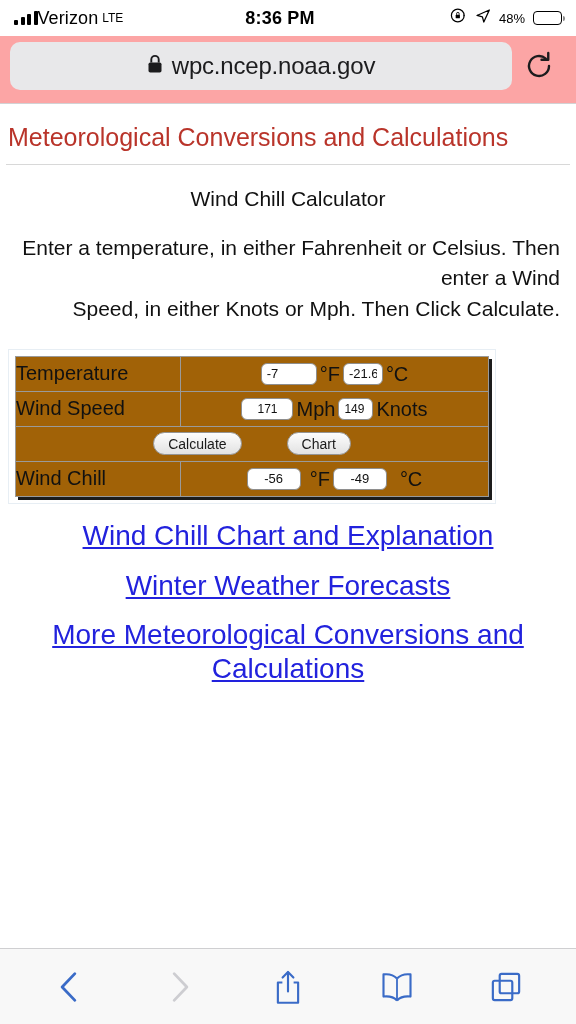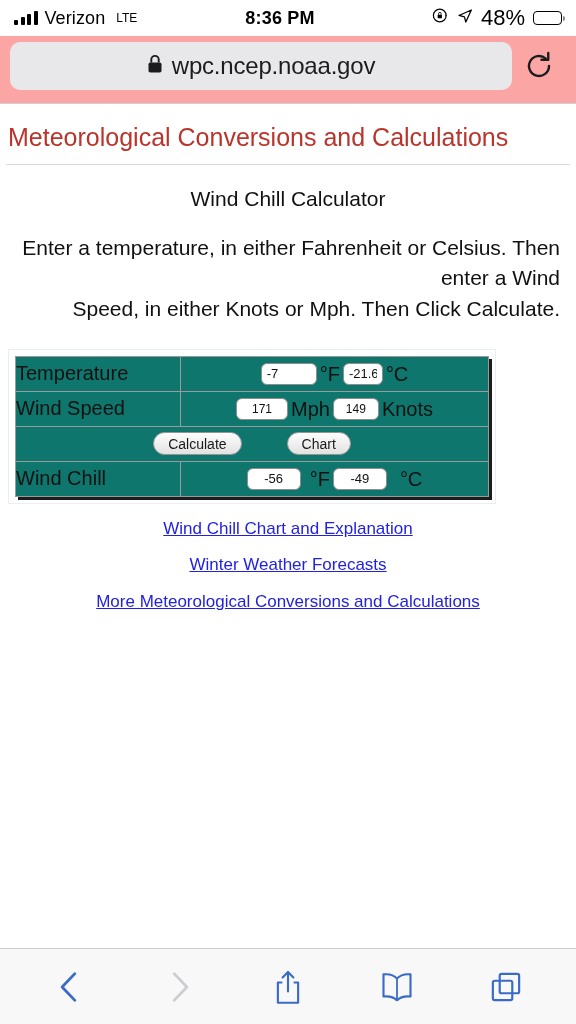--- a/index.html
+++ b/index.html
@@ -31,21 +31,20 @@
     align-items: center;
     padding: 0 14px 0 14px;
     font-size: 18px;
     font-weight: bold;
     color: #000;
     position: relative;
   }
   .status-left {
     display: flex;
     align-items: center;
-    gap: 7px;
   }
   .signal-bars {
     display: flex;
     align-items: flex-end;
     gap: 2.5px;
     height: 13px;
   }
   .signal-bars i {
     display: block;
     width: 4px;
@@ -69,21 +68,21 @@
   }
 
   .status-right {
     margin-left: auto;
     display: flex;
     align-items: center;
     gap: 8px;
     position: relative;
     z-index: 2;
   }
-  .battery-pct { font-size: 22px; font-weight: 400; }
+  .battery-pct { font-size: 13px; font-weight: 400; }
   .battery {
     width: 29px; height: 14px;
     border: 1.4px solid #000;
     border-radius: 4px;
     position: relative;
     padding: 1.6px;
   }
   .battery::after {
     content: "";
     position: absolute;
@@ -185,21 +184,21 @@
     border-collapse: collapse;
     border: 1px solid #9a9a9a;
     box-shadow: 3px 3px 0 #1c1c1c;
     background: #fff;
   }
   .calc-table td {
     border: 1px solid #9a9a9a;
     padding: 0;
     height: 35px;
     vertical-align: middle;
-    background: #0f766e;
+    background: #a16207;
   }
   .cell-label {
     width: 165px;
     font-size: 20px;
     color: #111;
     padding-left: 7px;
   }
   .cell-fields {
     padding: 0 8px;
   }
@@ -221,21 +220,21 @@
     height: 22px;
     font-family: "Liberation Sans", sans-serif;
     font-size: 13px;
     color: #111;
     padding: 0 5px;
     outline: none;
   }
   .w-temp-f { width: 56px; text-align: left; }
   .w-temp-c { width: 40px; text-align: center; }
   .w-mph    { width: 52px; text-align: center; font-size: 12px; }
-  .w-knots  { width: 46px; text-align: center; font-size: 12px; }
+  .w-knots  { width: 35px; font-size: 12px; }
   .w-chill-f{ width: 54px; text-align: center; }
   .w-chill-c{ width: 54px; text-align: center; }
 
   .gap-sm { width: 3px; display: inline-block; }
   .gap-md { width: 9px; display: inline-block; }
   .gap-lg { width: 13px; display: inline-block; }
 
   .btn-row-cell {
     text-align: center;
   }
@@ -261,21 +260,21 @@
   .links { margin-top: 15px; }
   .linkrow {
     text-align: center;
     margin-top: 16px;
     line-height: 1.2;
   }
   .linkrow:first-child { margin-top: 0; }
   .pagelink {
     color: #2222dd;
     text-decoration: underline;
-    font-size: 17px;
+    font-size: 28px;
   }
 
   
   .toolbar {
     flex: 0 0 76px;
     background: #f8f8f8;
     border-top: 1px solid #cfcfd1;
     display: flex;
     align-items: center;
     justify-content: space-around;

